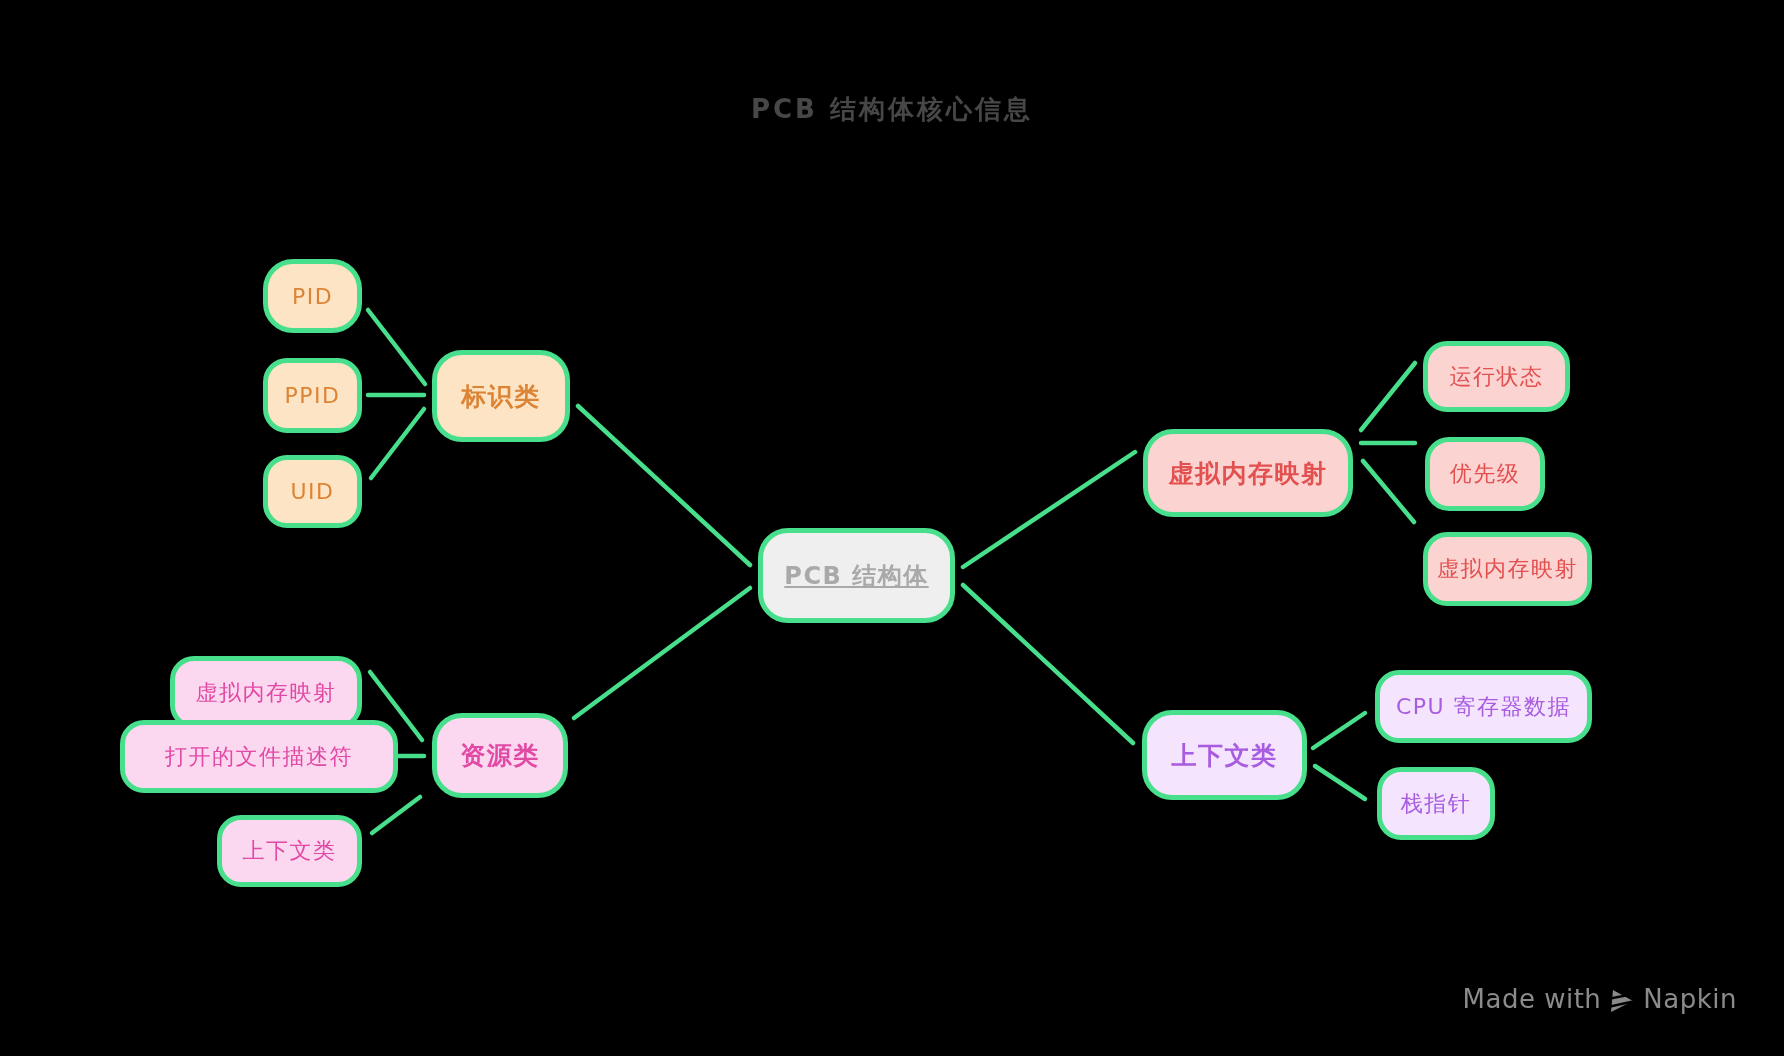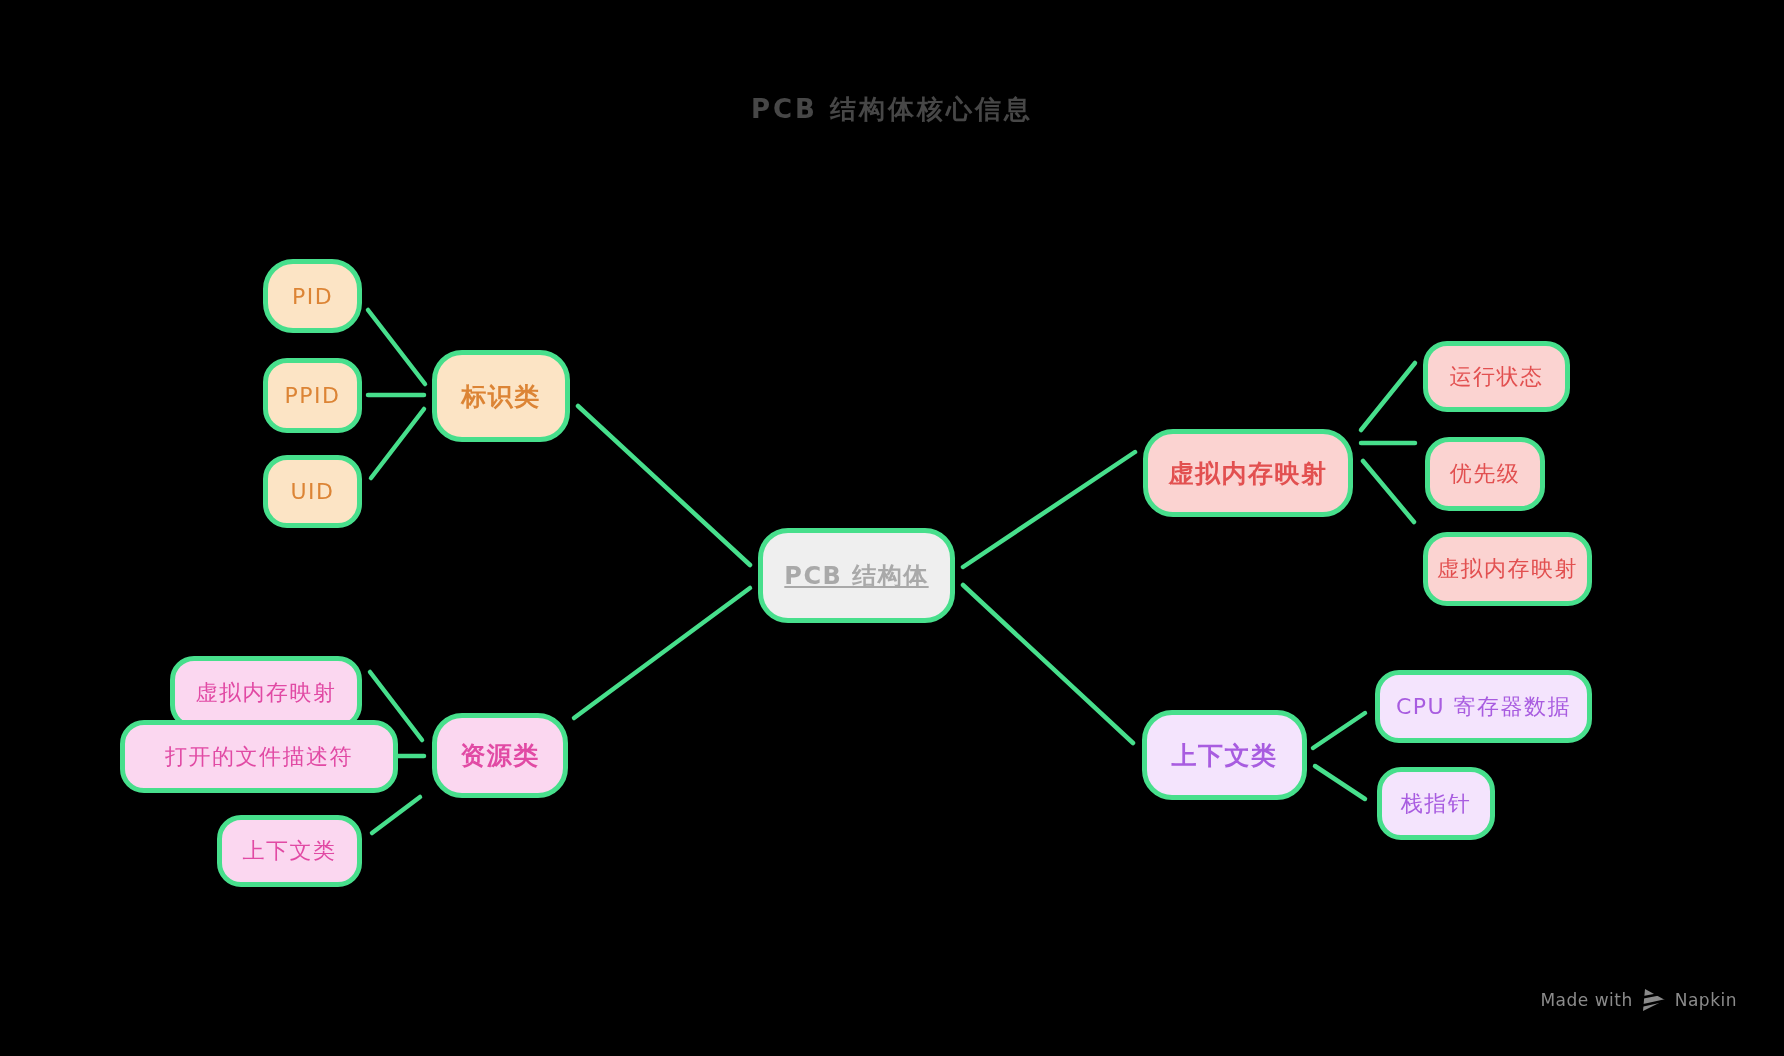--- a/index.html
+++ b/index.html
@@ -40,22 +40,22 @@
   .node .node-label{font-size:22px;font-weight:500;}
   .node.category .node-label{font-size:25px;font-weight:700;}
   .node.center-node{background:var(--center-fill);color:var(--center-text);}
   .node.center-node .node-label{font-size:24px;font-weight:700;text-decoration:underline;}
   .node.orange{background:var(--orange-fill);color:var(--orange-text);}
   .node.pink{background:var(--pink-fill);color:var(--pink-text);}
   .node.red{background:var(--red-fill);color:var(--red-text);margin-top:29px;}
   .node.purple{background:var(--purple-fill);color:var(--purple-text);}
   .watermark{
     position:absolute;top:986px;right:47px;height:28px;
-    display:flex;align-items:center;gap:9px;
-    color:var(--watermark-text);font-size:17px;font-weight:500;letter-spacing:0.5px;
+    display:flex;align-items:flex-end;gap:9px;
+    color:var(--watermark-text);font-size:26px;font-weight:500;letter-spacing:0.5px;
   }
   .napkin-logo{display:block;}
   .napkin-brand{font-weight:500;}
 </style>
 </head>
 <body>
 
 <div class="canvas">
 
   <svg class="edges" width="1784" height="1056" aria-hidden="true">

